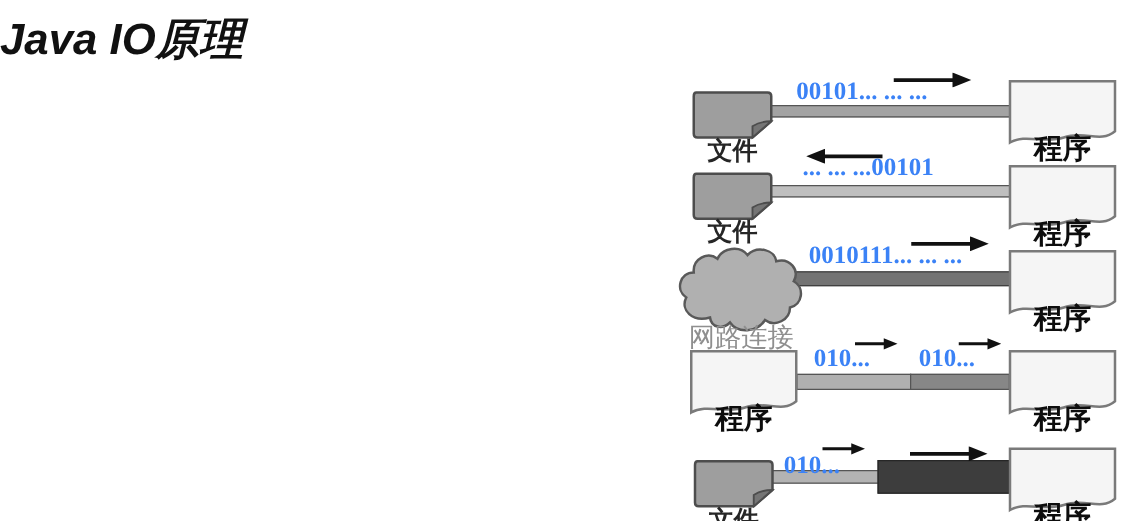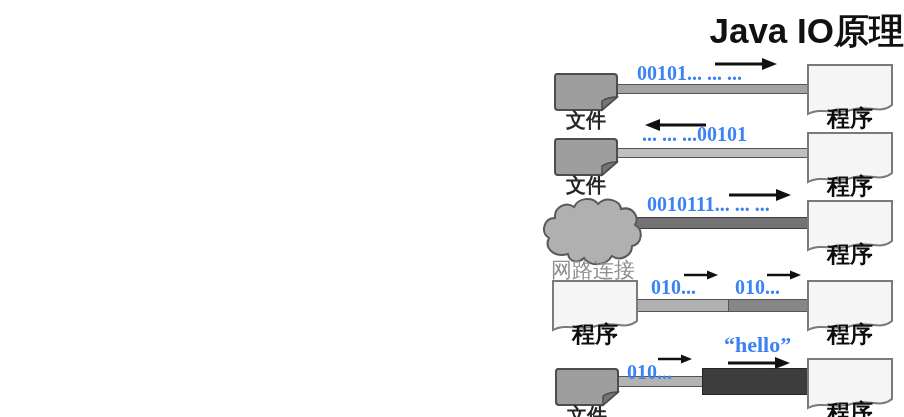--- a/index.html
+++ b/index.html
@@ -2,23 +2,23 @@
 <html><head>
 <meta charset="utf-8">
 <style>
   * { margin:0; padding:0; box-sizing:border-box; }
   html,body { background:#ffffff; }
   .slide {
     position:relative; width:904px; height:417px; background:#ffffff;
     overflow:hidden; font-family:"Liberation Serif", serif;
   }
   .title {
-    position:absolute; top:8px; left:0; width:100%; text-align:right;
+    position:absolute; top:8px; left:0; width:100%; text-align:left;
     font-family:"Liberation Sans", sans-serif; font-weight:bold;
-    font-size:35px; color:#111;
+    font-size:35px; color:#111;font-style:italic;
   }
   .text-col { position:absolute; left:14px; top:102px; width:402px; }
   .para {
     font-size:27px; line-height:33px; color:#1a1a1a;
     text-indent:18px; text-align:left;
   }
   .para + .para { margin-top:27px; }
   .lead {
     font-family:"Liberation Sans", sans-serif; font-weight:bold; color:#000;
   }
@@ -142,21 +142,20 @@
         <path d="M4 2 H61 Q64 2 64 5 V25 L49 38 H5 Q2 38 2 35 V5 Q2 2 4 2 Z" fill="#9e9e9e" stroke="#4d4d4d" stroke-width="2"></path>
         <path d="M64 25 L49 38 L49 29 Q55 25 64 25 Z" fill="#757575" stroke="#4d4d4d" stroke-width="1.5"></path>
       </svg>
       <span class="node-label">文件</span>
     </div>
     <span class="bin-label" style="left:627px;top:361px;">010...</span>
     <svg class="arr" style="left:657px;top:354px;" width="36" height="10" viewBox="0 0 36 10">
       <line x1="1" y1="5" x2="26" y2="5" stroke="#111" stroke-width="2.5"></line>
         <polygon points="24,0.5 35,5 24,9.5" fill="#111"></polygon>
     </svg>
-    <span class="bin-label hello-label" style="left:724px;top:332px;">“hello”</span>
     <svg class="arr" style="left:727px;top:357px;" width="64" height="12" viewBox="0 0 64 12">
       <line x1="1" y1="6" x2="50" y2="6" stroke="#111" stroke-width="3"></line>
         <polygon points="48,0 63,6 48,12" fill="#111"></polygon>
     </svg>
     <div class="node doc-node" style="left:806px;top:357px;width:88px;height:56px;">
       <svg width="88" height="56" viewBox="0 0 88 56">
         <path d="M2 2 H86 V42 C74 52 62 41 45 47 C30 52 14 44 2 51 Z" fill="#f5f5f5" stroke="#7a7a7a" stroke-width="2"></path>
       </svg>
       <span class="node-label">程序</span>
     </div>

